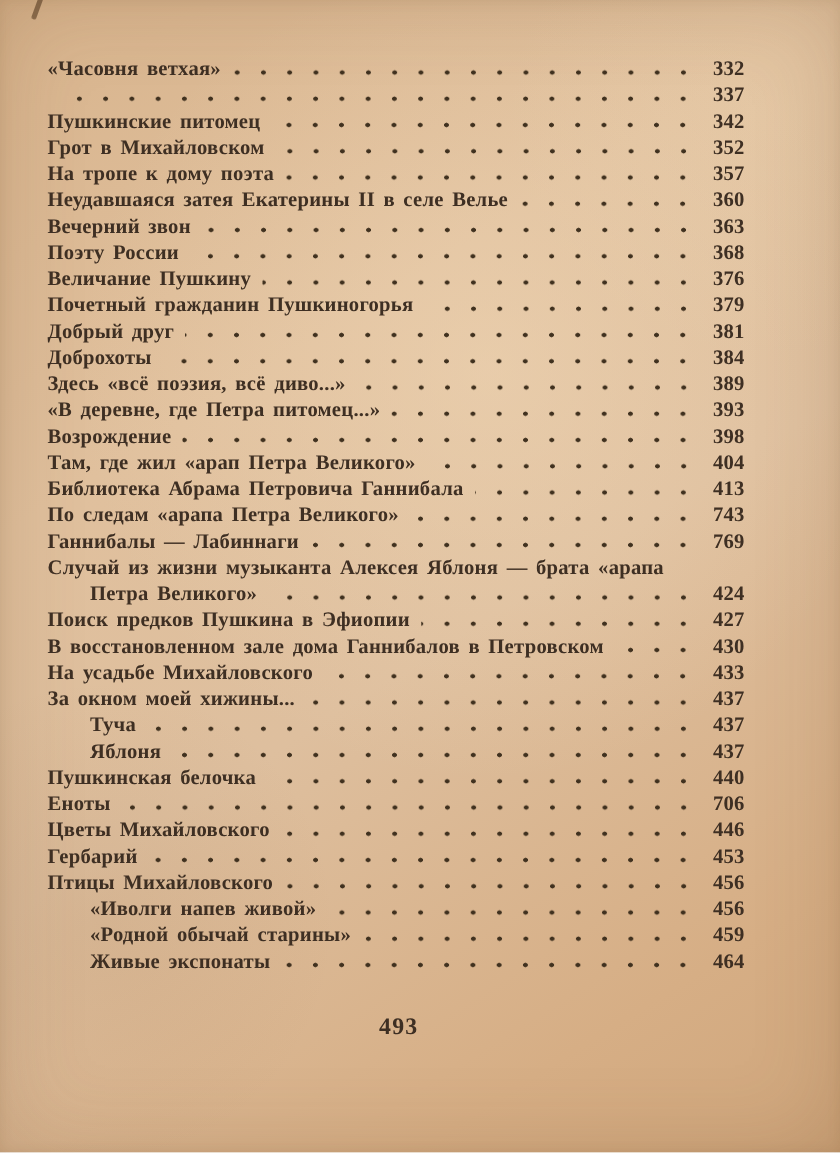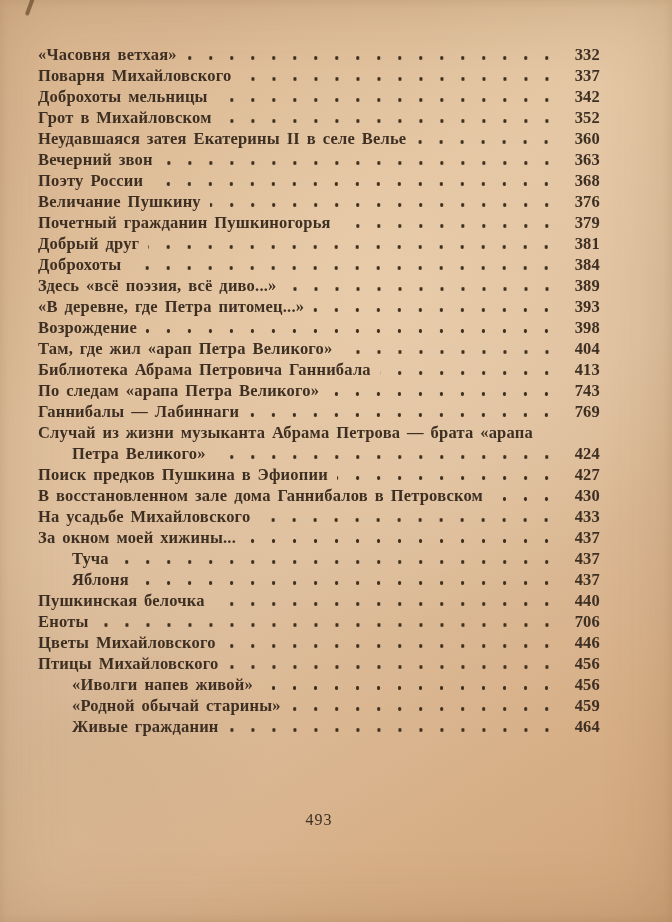--- a/index.html
+++ b/index.html
@@ -68,63 +68,67 @@
     height: 6px;
     margin: 0 9px 4px 9px;
     background-image: radial-gradient(circle at 50% 50%, #40311f 1.6px, rgba(0,0,0,0) 2.05px);
     background-size: 21px 6px;
     background-repeat: repeat-x;
     background-position: right bottom;
   }
   .pagenum {
     flex: 0 0 auto;
     min-width: 34px;
-    text-align: right;
+    text-align: center;
   }
   .row.no-leader .leader { visibility: hidden; }
   .row.no-leader .pagenum { visibility: hidden; min-width: 0; }
   .footer {
     position: absolute;
     left: 38px;
     top: 811px;
     width: 562px;
     text-align: center;
-    font-size: 16px;
-    font-weight: 400;
+    font-size: 19px;
+    font-weight: 700;
     letter-spacing: 1px;
   }
 </style>
 </head>
 <body>
 
 <div class="paper">
   <div class="crease"></div>
 
   <div class="toc">
       <div class="row">
     <span class="title">«Часовня ветхая»</span>
     <span class="leader"></span>
     <span class="pagenum">332</span>
   </div>
       <div class="row">
-    <span class="title">Поварня Михайловского</span>
     <span class="leader"></span>
     <span class="pagenum">337</span>
   </div>
       <div class="row">
-    <span class="title">Доброхоты мельницы</span>
+    <span class="title">Пушкинские питомец</span>
     <span class="leader"></span>
     <span class="pagenum">342</span>
   </div>
       <div class="row">
     <span class="title">Грот в Михайловском</span>
     <span class="leader"></span>
     <span class="pagenum">352</span>
   </div>
       <div class="row">
+    <span class="title">На тропе к дому поэта</span>
+    <span class="leader"></span>
+    <span class="pagenum">357</span>
+  </div>
+      <div class="row">
     <span class="title">Неудавшаяся затея Екатерины II в селе Велье</span>
     <span class="leader"></span>
     <span class="pagenum">360</span>
   </div>
       <div class="row">
     <span class="title">Вечерний звон</span>
     <span class="leader"></span>
     <span class="pagenum">363</span>
   </div>
       <div class="row">
@@ -181,21 +185,21 @@
     <span class="title">По следам «арапа Петра Великого»</span>
     <span class="leader"></span>
     <span class="pagenum">743</span>
   </div>
       <div class="row">
     <span class="title">Ганнибалы — Лабиннаги</span>
     <span class="leader"></span>
     <span class="pagenum">769</span>
   </div>
       <div class="row no-leader">
-    <span class="title">Случай из жизни музыканта Абрама Петрова — брата «арапа</span>
+    <span class="title">Случай из жизни музыканта Алексея Яблоня — брата «арапа</span>
     <span class="leader"></span>
     <span class="pagenum"></span>
   </div>
       <div class="row indent">
     <span class="title">Петра Великого»</span>
     <span class="leader"></span>
     <span class="pagenum">424</span>
   </div>
       <div class="row">
     <span class="title">Поиск предков Пушкина в Эфиопии</span>
@@ -236,35 +240,40 @@
     <span class="title">Еноты</span>
     <span class="leader"></span>
     <span class="pagenum">706</span>
   </div>
       <div class="row">
     <span class="title">Цветы Михайловского</span>
     <span class="leader"></span>
     <span class="pagenum">446</span>
   </div>
       <div class="row">
+    <span class="title">Гербарий</span>
+    <span class="leader"></span>
+    <span class="pagenum">453</span>
+  </div>
+      <div class="row">
     <span class="title">Птицы Михайловского</span>
     <span class="leader"></span>
     <span class="pagenum">456</span>
   </div>
       <div class="row indent">
     <span class="title">«Иволги напев живой»</span>
     <span class="leader"></span>
     <span class="pagenum">456</span>
   </div>
       <div class="row indent">
     <span class="title">«Родной обычай старины»</span>
     <span class="leader"></span>
     <span class="pagenum">459</span>
   </div>
       <div class="row indent">
-    <span class="title">Живые гражданин</span>
+    <span class="title">Живые экспонаты</span>
     <span class="leader"></span>
     <span class="pagenum">464</span>
   </div>
     </div>
 
   <div class="footer">493</div>
 </div>
 
 </body></html>

